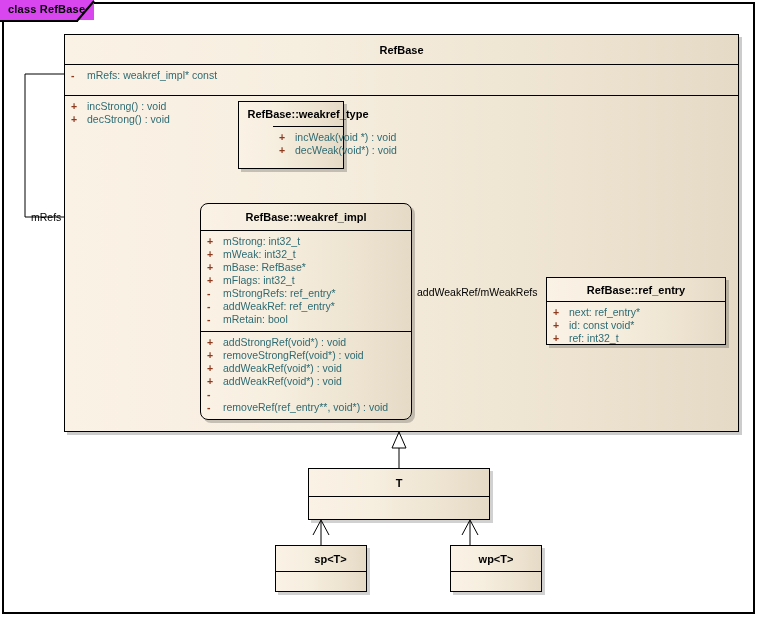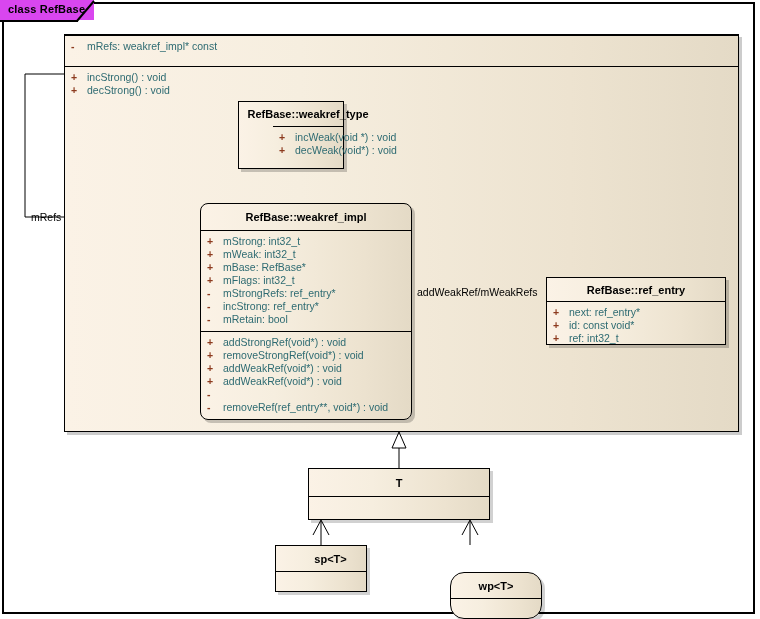--- a/index.html
+++ b/index.html
@@ -171,24 +171,23 @@
     top: 545px;
     width: 92px;
     height: 47px;
   }
   #class-sp .uml-title { height: 25px; padding-left: 19px; }
   #class-sp .empty-comp { height: 21px; }
 
   
   #class-wp {
     left: 450px;
-    top: 572px;
+    top: 545px;
     width: 92px;
     height: 47px;
-    border-radius: 14px;
   }
   #class-wp .uml-title { height: 25px; }
   #class-wp .empty-comp { height: 21px; }
 
   
   #connectors {
     position: absolute;
     left: 0; top: 0;
     width: 760px;
     height: 619px;
@@ -258,20 +257,21 @@
     </g>
 
      T --&gt;
     <g>
       <path d="M 470 545 L 470 521" fill="none" stroke="#000000" stroke-width="1"></path>
       <path d="M 462 535 L 470 520 L 478 535" fill="none" stroke="#000000" stroke-width="1"></path>
     </g>
   </svg>
 
   <div class="umlbox" id="refbase">
+    <div class="uml-title">RefBase</div>
     <div class="uml-sep"></div>
     <div class="uml-compartment" id="refbase-attrs">
       <div class="member">
         <span class="vis">-</span>
         <span class="mtext">mRefs:  weakref_impl* const</span>
       </div>
     </div>
     <div class="uml-sep"></div>
     <div class="uml-compartment">
       <div class="member">
@@ -319,21 +319,21 @@
       <div class="member">
         <span class="vis">+</span>
         <span class="mtext">mFlags:  int32_t</span>
       </div>
       <div class="member">
         <span class="vis">-</span>
         <span class="mtext">mStrongRefs:  ref_entry*</span>
       </div>
       <div class="member">
         <span class="vis">-</span>
-        <span class="mtext">incStrong:  ref_entry*</span>
+        <span class="mtext">addWeakRef:  ref_entry*</span>
       </div>
       <div class="member">
         <span class="vis">-</span>
         <span class="mtext">mRetain:  bool</span>
       </div>
     </div>
     <div class="uml-sep"></div>
     <div class="uml-compartment">
       <div class="member">
         <span class="vis">+</span>

